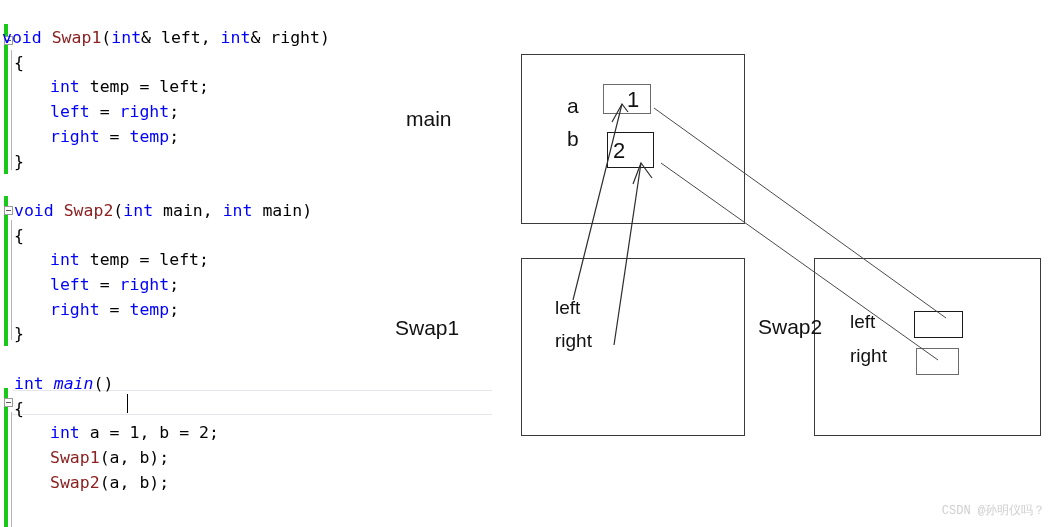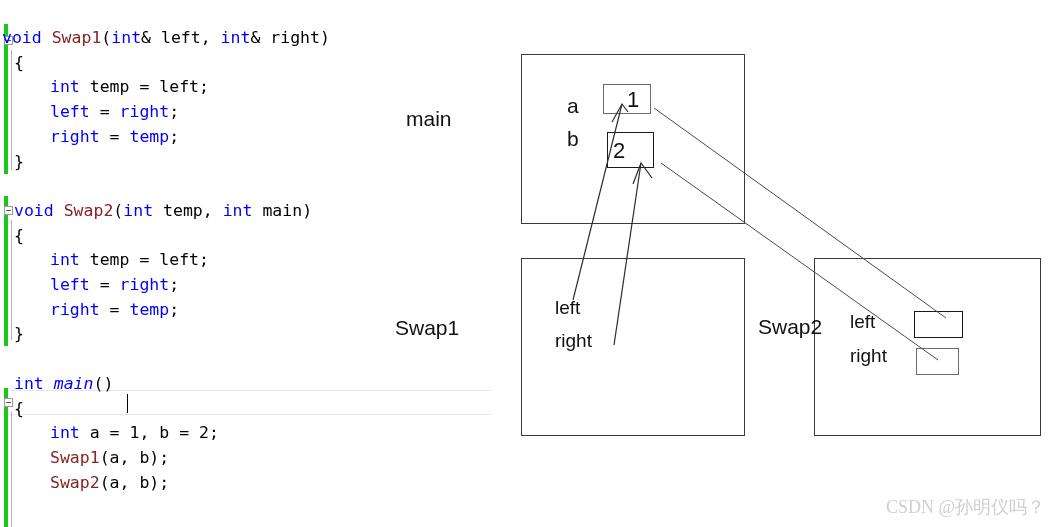--- a/index.html
+++ b/index.html
@@ -129,22 +129,22 @@
     left: 0; top: 0;
     width: 1059px; height: 527px;
     pointer-events: none;
   }
 
   
   #watermark {
     position: absolute;
     right: 14px;
     bottom: 8px;
-    font-family: Liberation Serif, serif;
-    font-size: 18px;
+    font-family: Liberation Mono, monospace;
+    font-size: 12px;
     color: #cfcfcf;
     white-space: nowrap;
   }
 </style>
 </head>
 <body>
 
 <div id="editor">
 
   <div class="change-bar" style="top:24px; height:150px;"></div>
@@ -163,21 +163,21 @@
   <div id="caret" style="left:127px; top:394px;"></div>
 
   <div id="code-lines">
       <div class="code-line" style="top: 28px; left: 2px;"><span class="kw">void</span><span class="id"> </span><span class="fn">Swap1</span><span class="id">(</span><span class="kw">int</span><span class="id">&amp; left, </span><span class="kw">int</span><span class="id">&amp; right)</span></div>
       <div class="code-line" style="top: 52.7px; left: 14px;"><span class="id">{</span></div>
       <div class="code-line" style="top: 77.4px; left: 50px;"><span class="kw">int</span><span class="id"> temp = left;</span></div>
       <div class="code-line" style="top: 102.1px; left: 50px;"><span class="kw">left</span><span class="id"> = </span><span class="kw">right</span><span class="id">;</span></div>
       <div class="code-line" style="top: 126.8px; left: 50px;"><span class="kw">right</span><span class="id"> = </span><span class="kw">temp</span><span class="id">;</span></div>
       <div class="code-line" style="top: 151.5px; left: 14px;"><span class="id">}</span></div>
       <div class="code-line" style="top: 176.2px; left: 14px;"><span class="id"></span></div>
-      <div class="code-line" style="top: 200.9px; left: 14px;"><span class="kw">void</span><span class="id"> </span><span class="fn">Swap2</span><span class="id">(</span><span class="kw">int</span><span class="id"> temp, </span><span class="kw">int</span><span class="id"> main)</span></div>
+      <div class="code-line" style="top: 200.9px; left: 14px;"><span class="kw">void</span><span class="id"> </span><span class="fn">Swap2</span><span class="id">(</span><span class="kw">int</span><span class="id"> main, </span><span class="kw">int</span><span class="id"> main)</span></div>
       <div class="code-line" style="top: 225.6px; left: 14px;"><span class="id">{</span></div>
       <div class="code-line" style="top: 250.3px; left: 50px;"><span class="kw">int</span><span class="id"> temp = left;</span></div>
       <div class="code-line" style="top: 275px; left: 50px;"><span class="kw">left</span><span class="id"> = </span><span class="kw">right</span><span class="id">;</span></div>
       <div class="code-line" style="top: 299.7px; left: 50px;"><span class="kw">right</span><span class="id"> = </span><span class="kw">temp</span><span class="id">;</span></div>
       <div class="code-line" style="top: 324.4px; left: 14px;"><span class="id">}</span></div>
       <div class="code-line" style="top: 349.1px; left: 14px;"><span class="id"></span></div>
       <div class="code-line" style="top: 373.8px; left: 14px;"><span class="kw">int</span><span class="id"> </span><span class="kw-it">main</span><span class="id">()</span></div>
       <div class="code-line" style="top: 398.5px; left: 14px;"><span class="id">{</span></div>
       <div class="code-line" style="top: 423.2px; left: 50px;"><span class="kw">int</span><span class="id"> a = 1, b = 2;</span></div>
       <div class="code-line" style="top: 447.9px; left: 50px;"><span class="fn">Swap1</span><span class="id">(a, b);</span></div>

